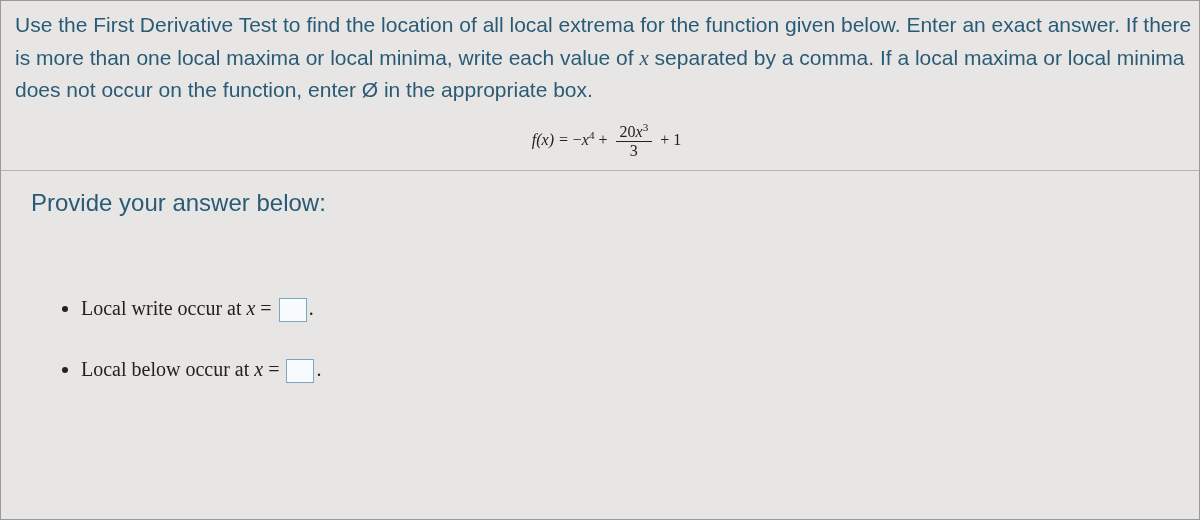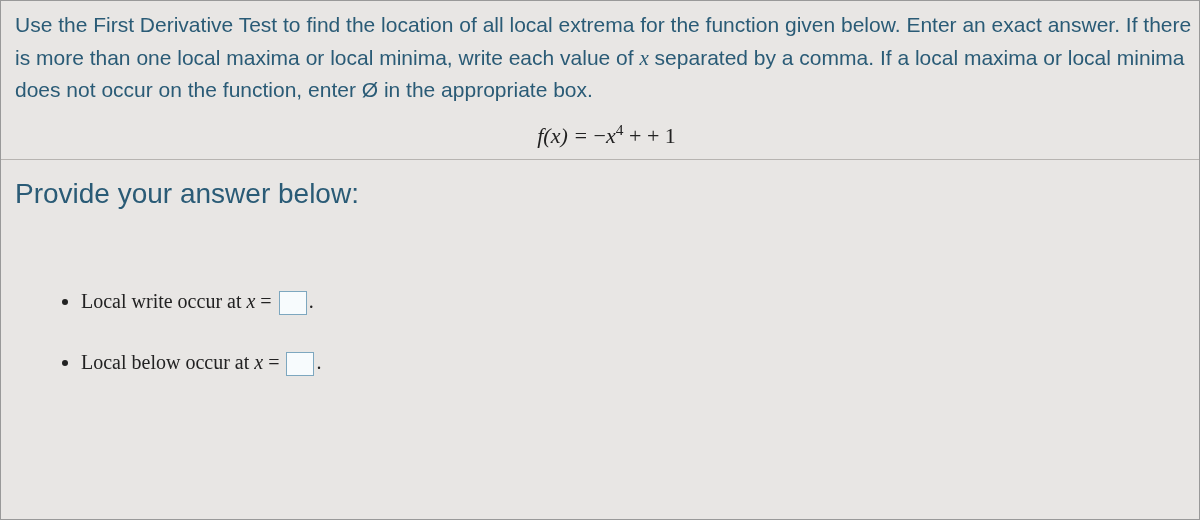--- a/index.html
+++ b/index.html
@@ -26,21 +26,21 @@
     font-family: "Segoe UI", "Trebuchet MS", Arial, sans-serif;
   }
   .instructions .x {
     font-style: italic;
     font-family: Georgia, "Times New Roman", serif;
   }
   .formula {
     text-align: center;
     margin: 16px 0 6px 0;
     font-family: Georgia, "Times New Roman", serif;
-    font-size: 22px;
+    font-size: 16px;
     color: #222;
     font-style: italic;
   }
   .formula .upright {
     font-style: normal;
   }
   .frac {
     display: inline-block;
     vertical-align: middle;
     text-align: center;
@@ -61,22 +61,23 @@
     padding: 0 4px;
   }
   .divider {
     border: none;
     border-top: 1px solid #b7b4b1;
     margin: 10px 0 0 0;
   }
   .prompt {
     padding: 18px 14px 0 14px;
     color: #2a5b76;
-    font-size: 28px;
+    font-size: 24px;
     font-family: "Segoe UI", "Trebuchet MS", Arial, sans-serif;
+    margin-left: 16px;
   }
   .answer-list {
     list-style: disc;
     padding: 60px 0 0 80px;
     color: #222;
     font-family: Georgia, "Times New Roman", serif;
     font-size: 20px;
   }
   .answer-list li {
     margin-bottom: 36px;
@@ -107,21 +108,21 @@
 <body>
 
 <div class="question-container">
   <div class="instructions">
     <span>Use the First Derivative Test to find the location of all local extrema for the function given below. Enter an exact answer. If</span>
     <span>there is more than one local maxima or local minima, write each value of </span><span class="x">x</span><span> separated by a comma. If a local maxima or local</span>
     <span>minima does not occur on the function, enter Ø in the appropriate box.</span>
   </div>
 
   <div class="formula">
-    <span>f(x) = </span><span class="upright">−</span><span>x</span><sup class="upright">4</sup><span class="upright"> + </span><span class="upright"> + 1</span>
+    <span>f(x) = </span><span class="upright">−</span><span>x</span><sup class="upright">4</sup><span class="upright"> + </span><span class="frac"><span class="num"><span class="upright">20</span><span>x</span><sup class="upright">3</sup></span><span class="den">3</span></span><span class="upright"> + 1</span>
   </div>
 </div>
 
 <hr class="divider">
 
 <div class="prompt">Provide your answer below:</div>
 
 <ul class="answer-list">
   <li>
     <span>Local write occur at </span><span class="x">x</span><span> = </span><input type="text" class="answer-input" value="" style=""><span class="period">.</span>

